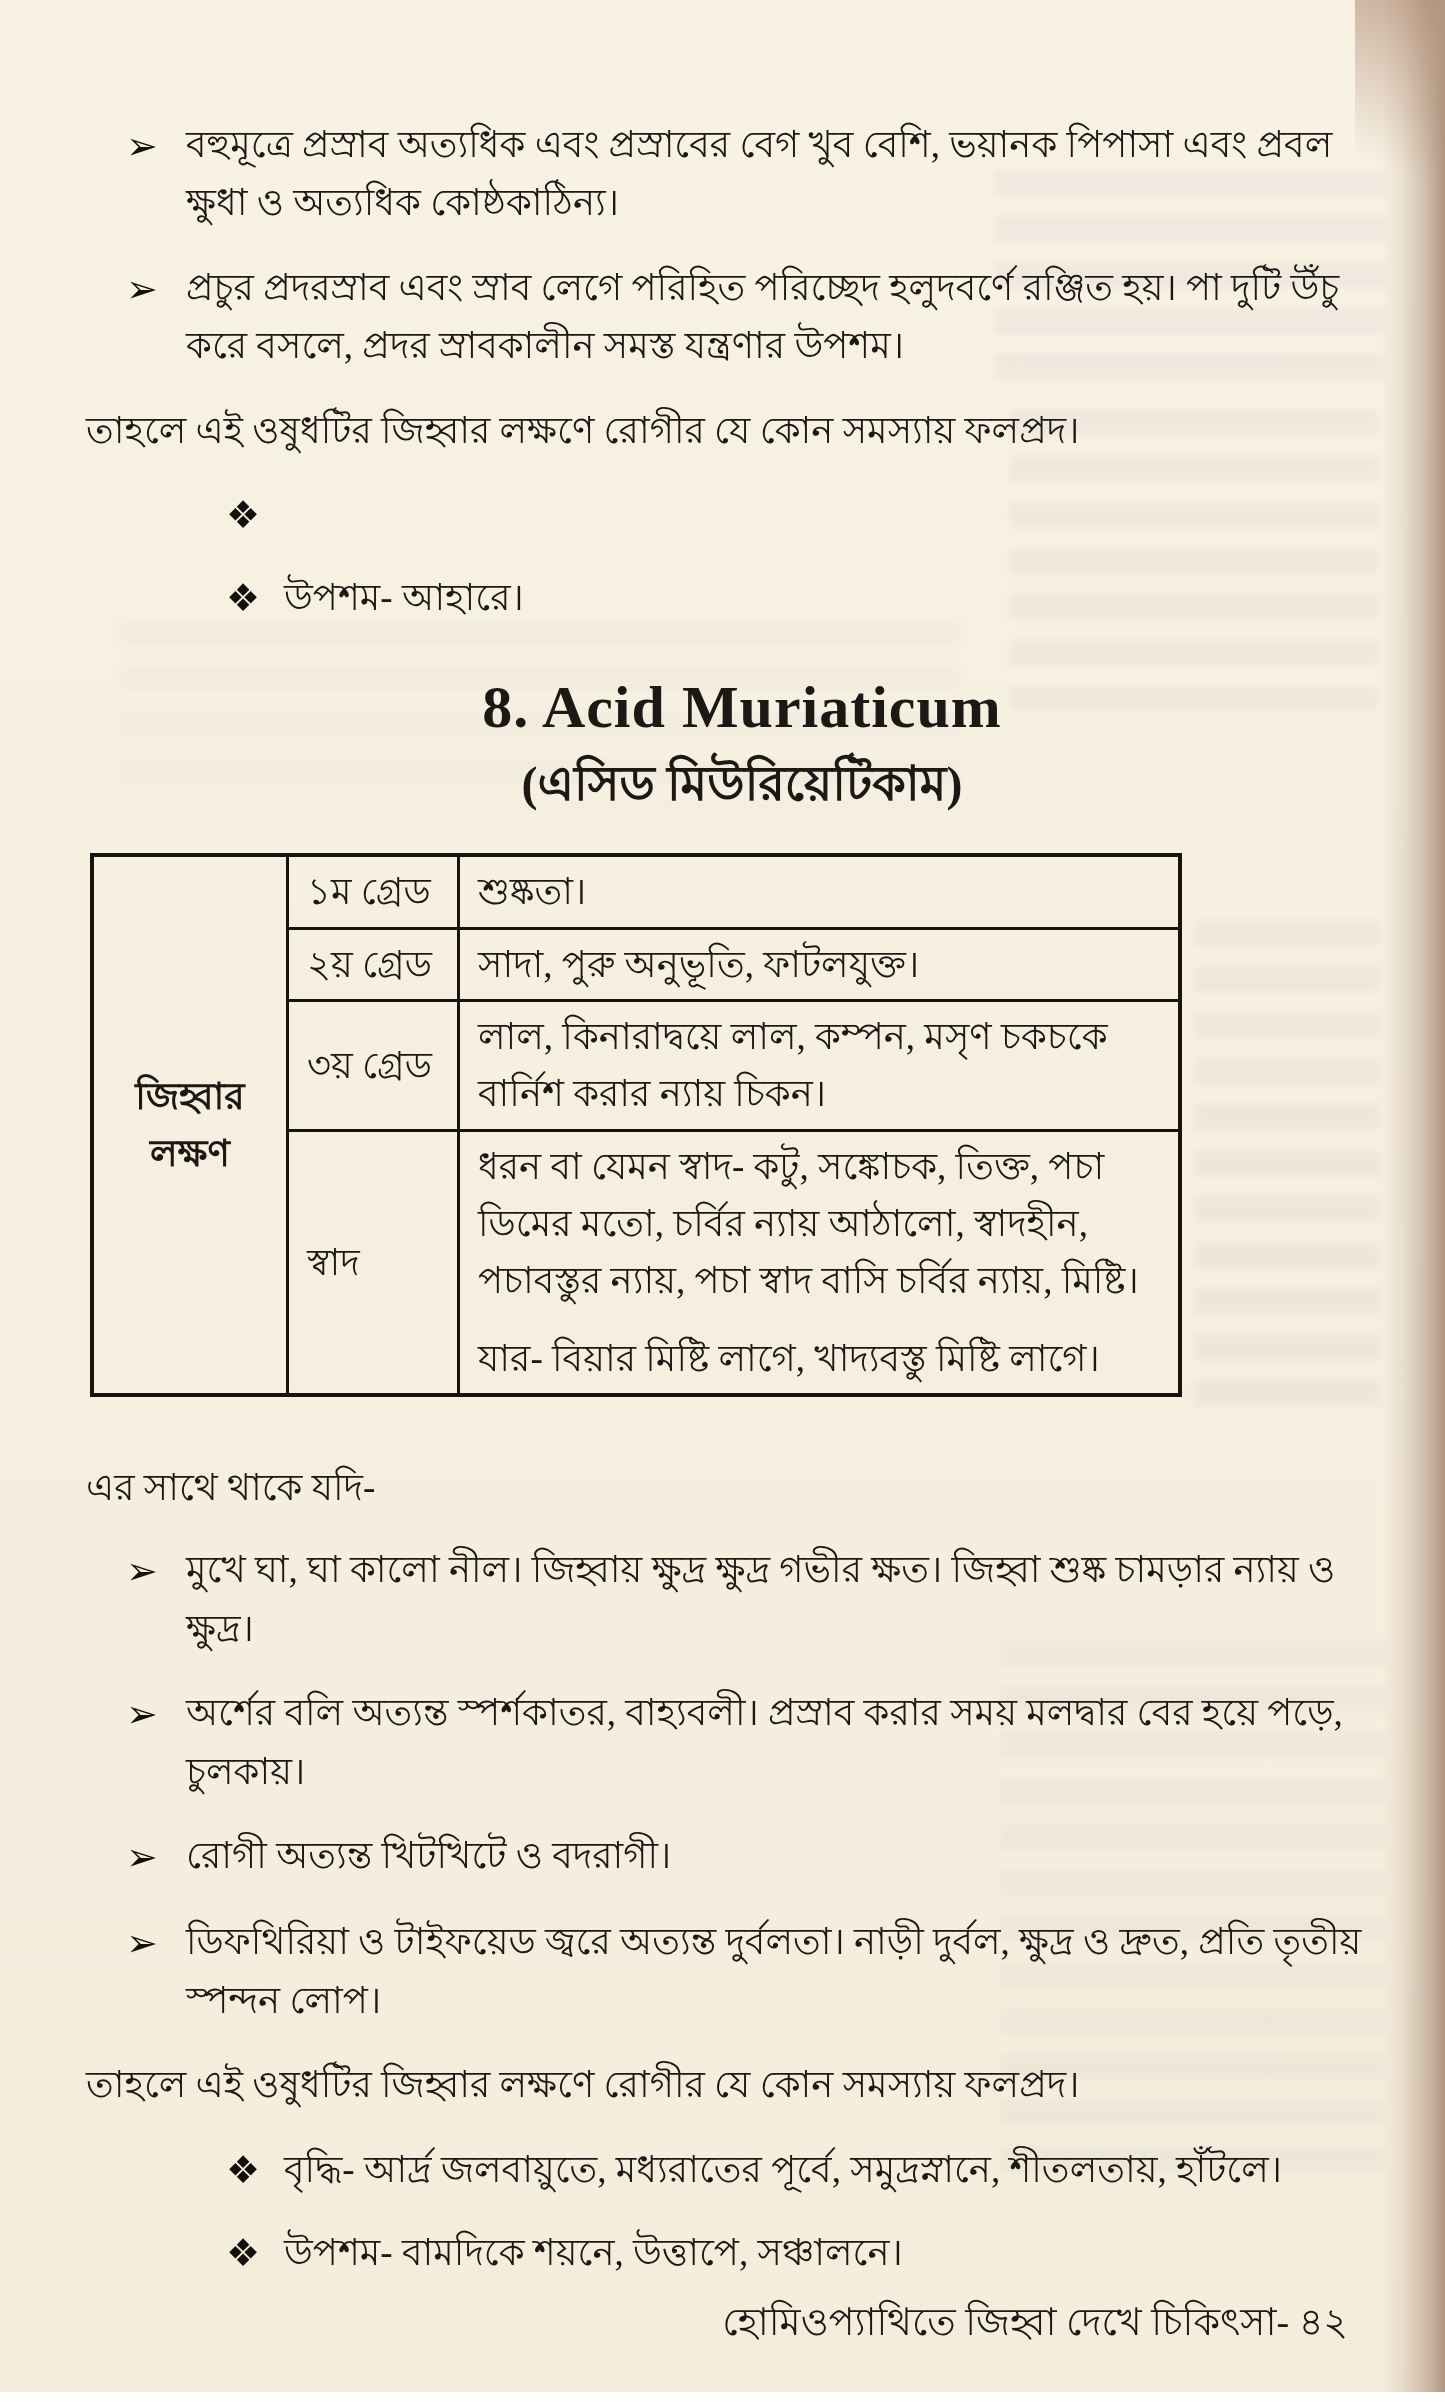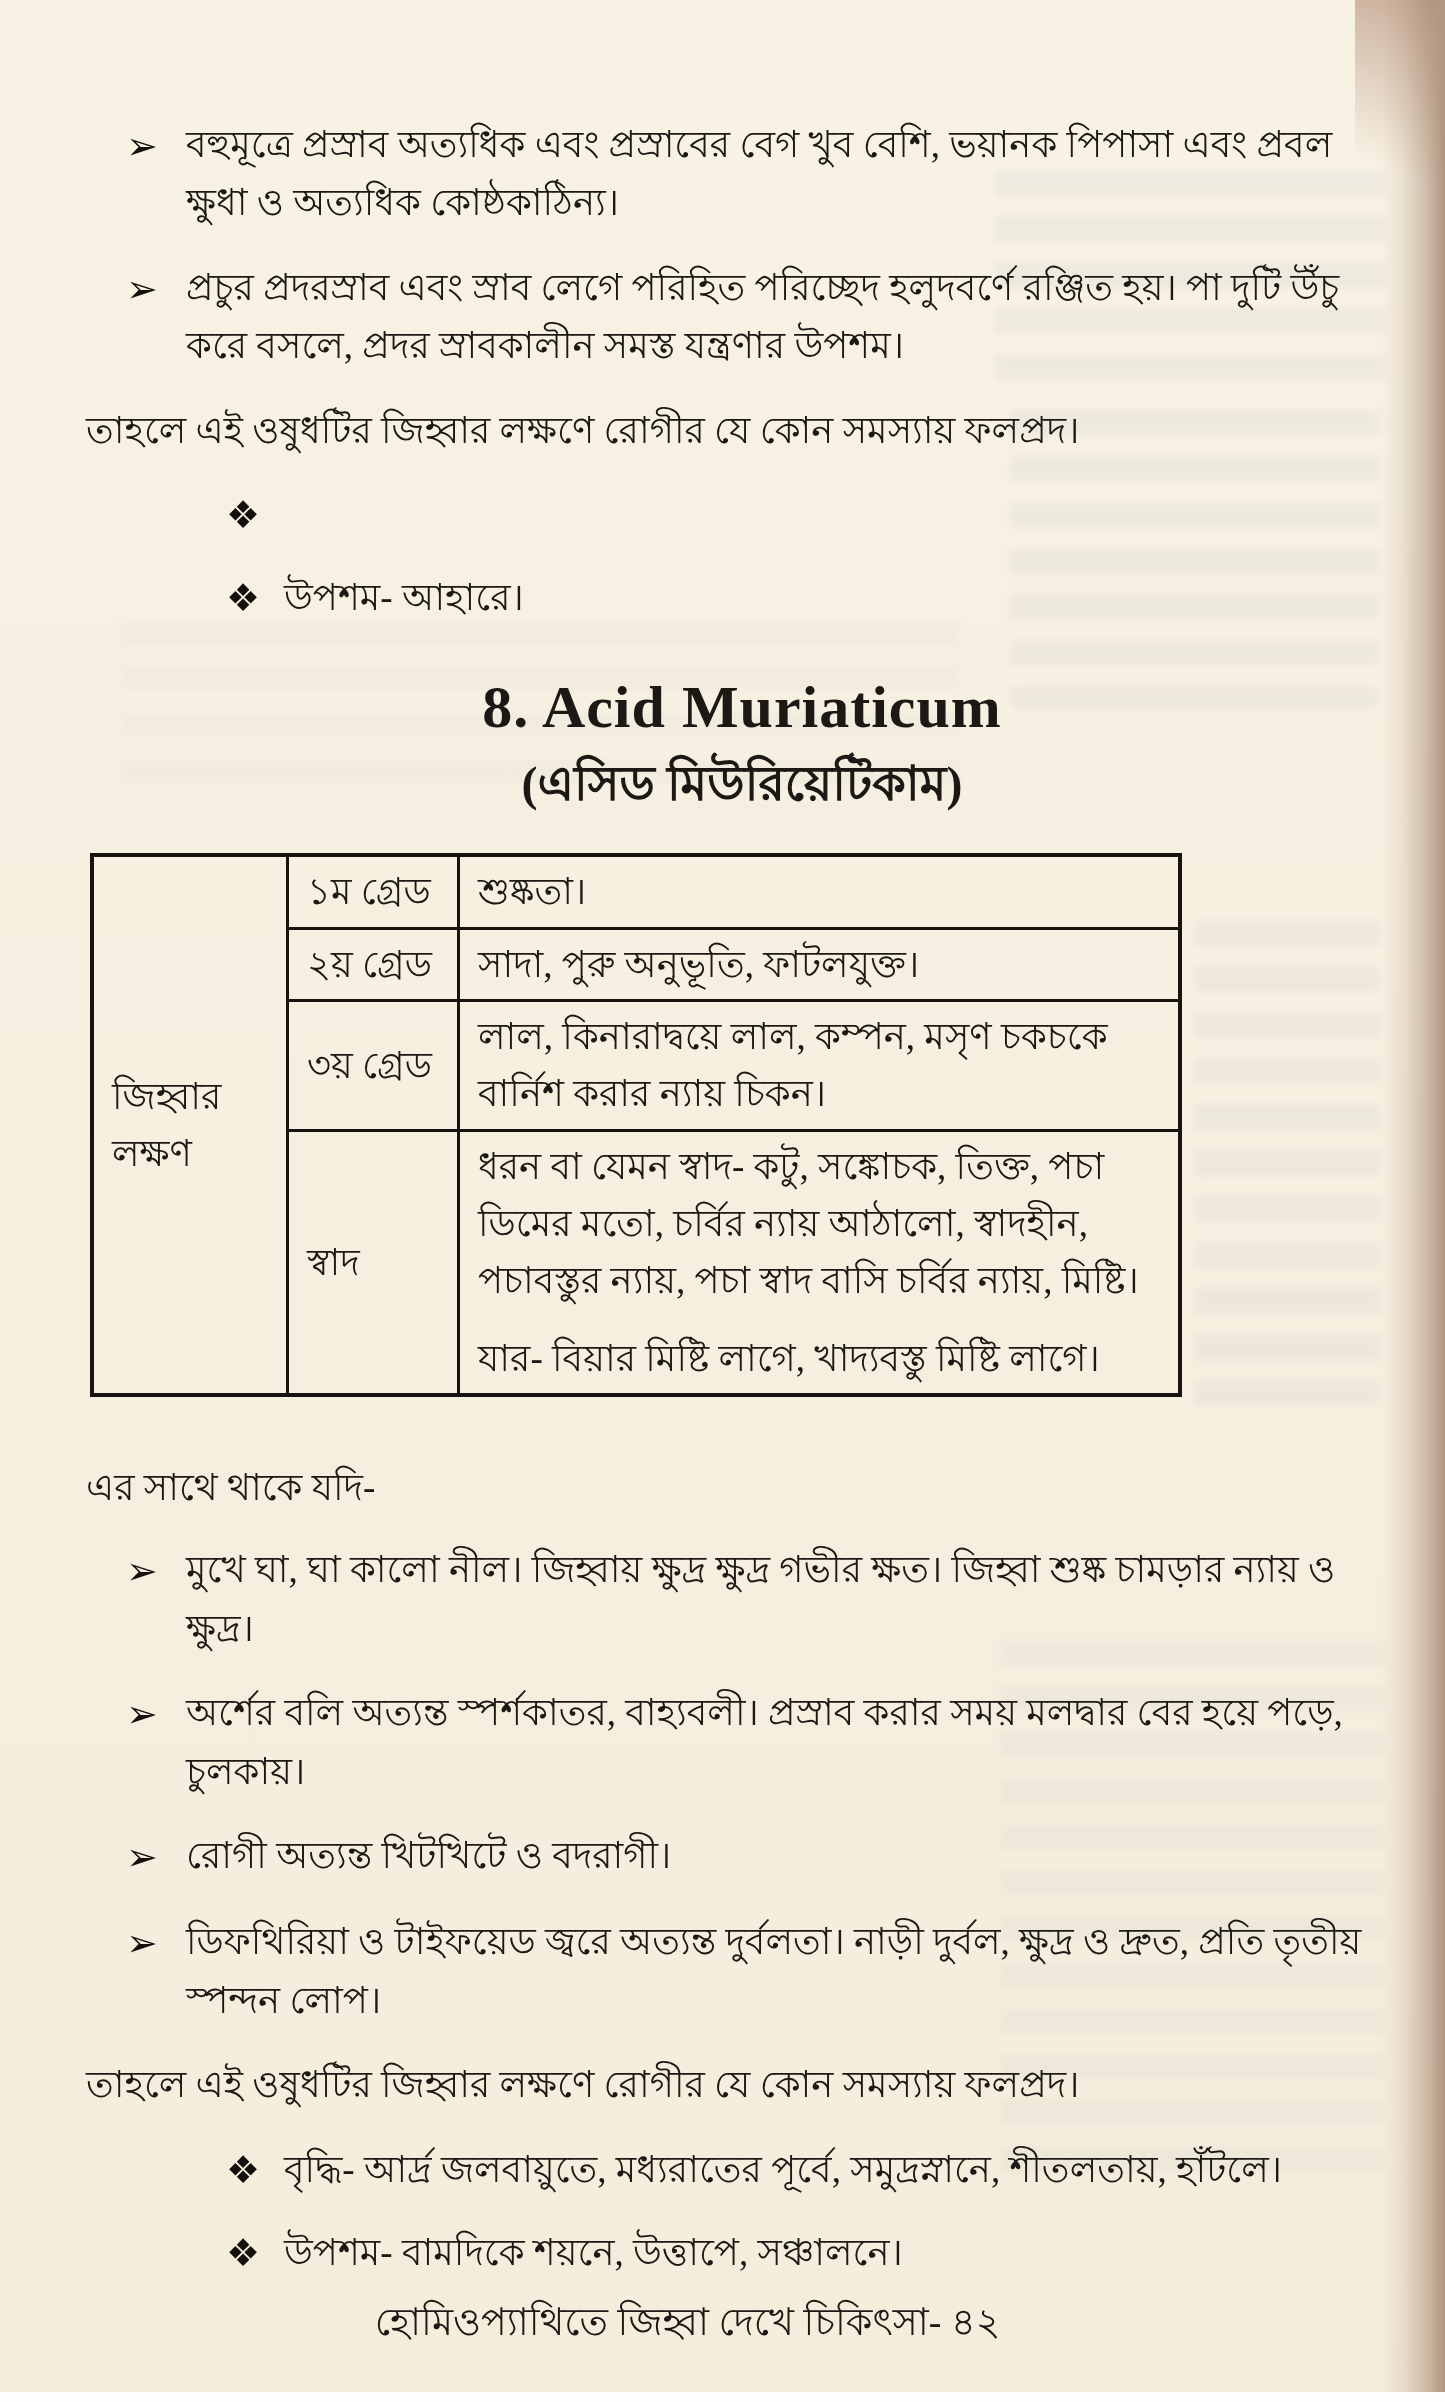--- a/index.html
+++ b/index.html
@@ -65,28 +65,28 @@
   }
 
   table.grade-table{
     border-collapse:collapse;width:1092px;margin:0 0 44px 4px;
     border:4px solid #171410;background:transparent;
   }
   table.grade-table td{
     border:3px solid #171410;padding:6px 18px;vertical-align:middle;
     font-size:37px;line-height:1.55;
   }
-  td.label-cell{width:156px;font-weight:normal;padding-left:14px;vertical-align:middle;}
+  td.label-cell{width:156px;font-weight:bold;padding-left:14px;vertical-align:middle;text-align:center;}
   td.grade-cell{width:132px;white-space:nowrap;}
   td.desc-cell{}
   .desc2{margin-top:20px;}
 
   .footer{
     position:absolute;left:0;bottom:46px;width:100%;z-index:2;
-    text-align:center;font-size:38px;padding-right:70px;box-sizing:border-box;
+    text-align:right;font-size:38px;padding-right:97px;box-sizing:border-box;
   }
 </style>
 </head>
 <body>
 
 <div class="page">
 
   <div class="ghost g1"></div>
   <div class="ghost g2"></div>
   <div class="ghost g3"></div>

